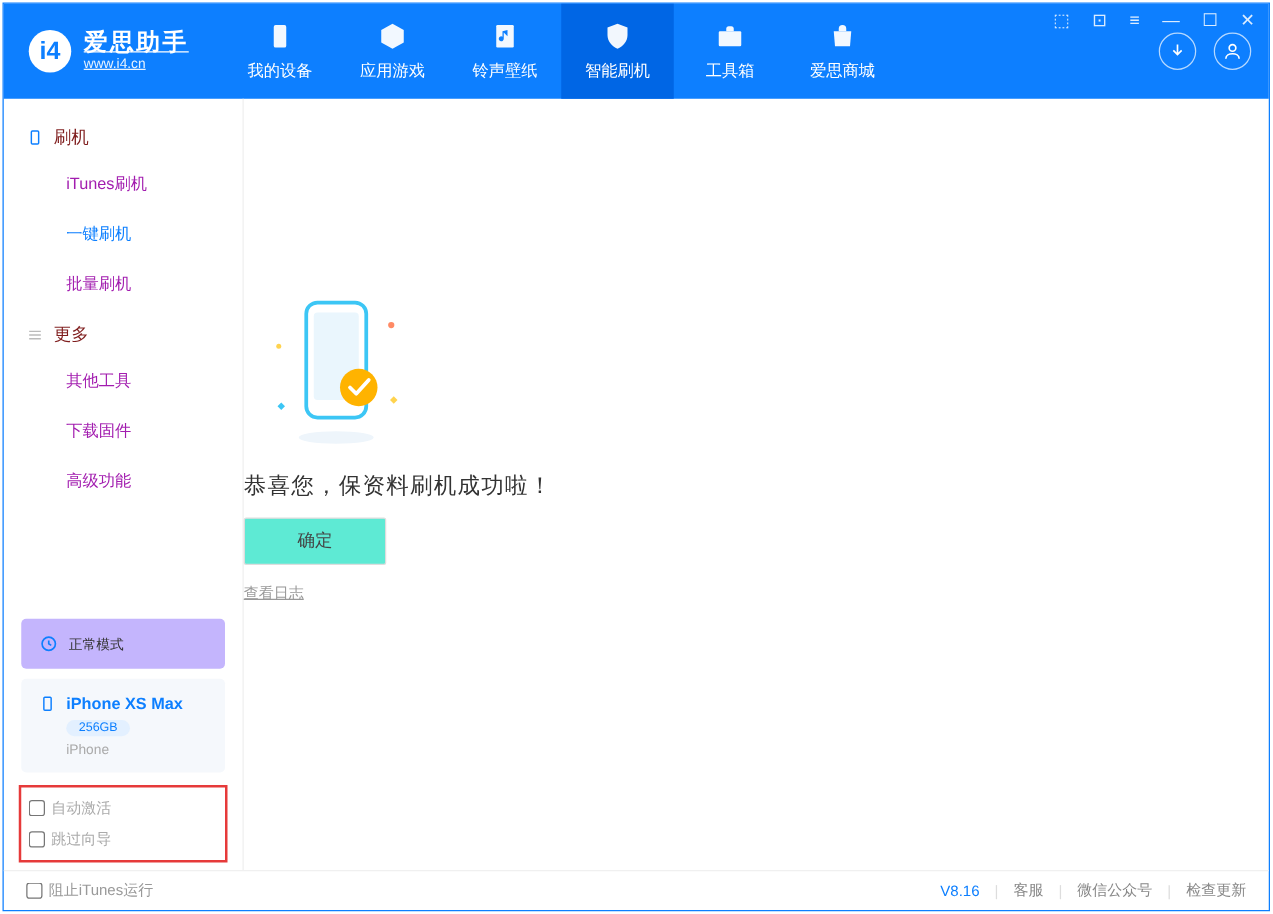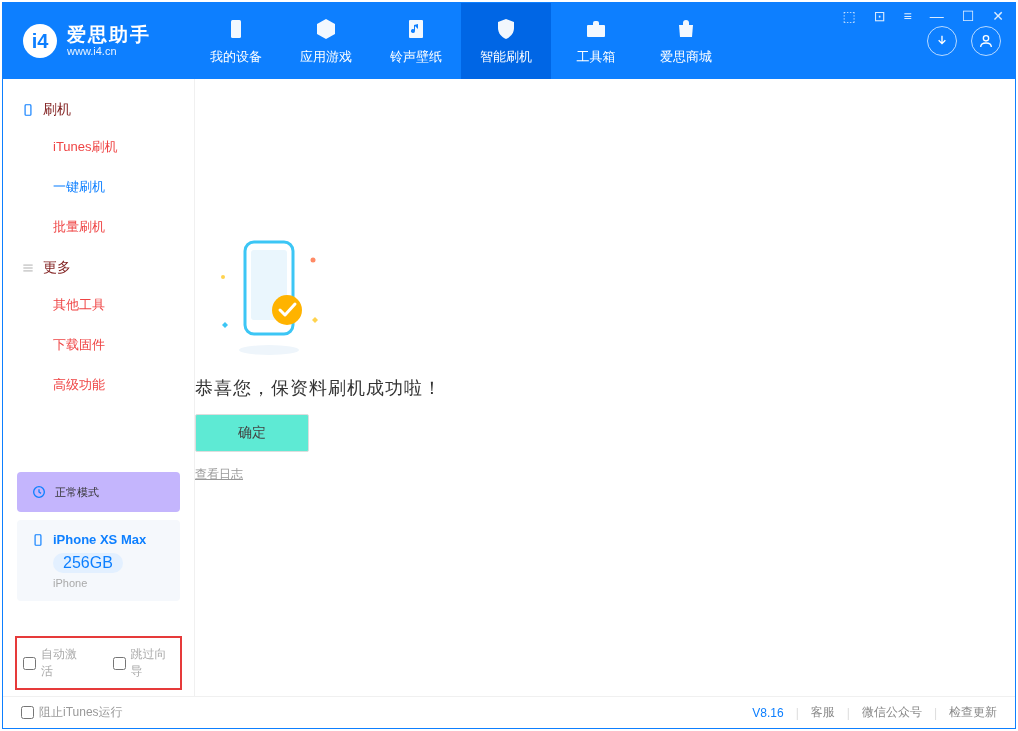--- a/index.html
+++ b/index.html
@@ -1,46 +1,46 @@
 <!DOCTYPE html>
 <html><head>
 <meta charset="utf-8">
 <style>
 * { margin: 0; padding: 0; box-sizing: border-box; font-family: "Microsoft YaHei", sans-serif; }
 body { background: #fff; width: 1018px; height: 731px; overflow: hidden; }
 .app-window { width: 1014px; height: 727px; margin: 2px; border: 1px solid #0d7fff; background: #fff; display: flex; flex-direction: column; }
 .titlebar { height: 76px; background: linear-gradient(to bottom, #0d7fff, #0d7fff); display: flex; align-items: center; color: #fff; padding: 0 14px 0 20px; }
-.logo-area { display: flex; align-items: center; gap: 10px; margin-right: 40px; }
+.logo-area { display: flex; align-items: center; gap: 10px; margin-right: 28px; text-decoration: underline; }
 .logo-icon { width: 34px; height: 34px; border-radius: 50%; background: #fff; display: flex; align-items: center; justify-content: center; color: #0d7fff; font-weight: bold; font-size: 20px; }
 .logo-text { display: flex; flex-direction: column; line-height: 1.1; }
 .logo-title { font-size: 19px; font-weight: bold; letter-spacing: 2px; }
 .logo-sub { font-size: 11px; opacity: 0.9; }
 .nav-tabs { display: flex; height: 100%; }
 .nav-tab { width: 90px; display: flex; flex-direction: column; align-items: center; justify-content: center; gap: 7px; cursor: pointer; font-size: 13px; }
 .nav-tab.active { background: #0066e5; }
 .nav-tab svg { width: 24px; height: 24px; fill: #fff; opacity: 0.95; }
 .win-controls-top { position: absolute; top: 6px; right: 10px; display: flex; gap: 10px; color: #fff; font-size: 14px; align-items: center; }
 .win-controls-top span { cursor: pointer; opacity: 0.85; padding: 2px 4px; }
 .right-icons { margin-left: auto; display: flex; gap: 14px; align-items: center; }
 .right-icons .circ { width: 30px; height: 30px; border: 1.5px solid rgba(255,255,255,0.7); border-radius: 50%; display: flex; align-items: center; justify-content: center; cursor: pointer; }
 .right-icons svg { width: 16px; height: 16px; fill: none; stroke: #fff; stroke-width: 2; }
 .body-area { flex: 1; display: flex; }
 .sidebar { width: 192px; border-right: 1px solid #f0f0f0; display: flex; flex-direction: column; padding-top: 10px; }
 .side-section { padding: 12px 18px 8px; font-size: 14px; color: #7f1d1d; display: flex; align-items: center; gap: 8px; font-weight: 500; }
 .side-section svg { width: 14px; height: 14px; }
-.side-item { padding: 11px 18px 11px 50px; font-size: 13px; color: #ef4444; cursor: pointer; }
+.side-item { padding: 11px 18px 11px 50px; font-size: 13px; color: #a21caf; cursor: pointer; }
 .side-item.active { color: #0d7fff; }
 .side-spacer { flex: 1; }
 .mode-box { margin: 8px 14px; background: #c4b5fd; border-radius: 4px; padding: 12px 14px; font-size: 11px; color: #333; display: flex; align-items: center; gap: 8px; }
 .mode-box svg { width: 16px; height: 16px; }
 .device-box { margin: 0 14px 10px; background: #f5f8fc; border-radius: 4px; padding: 12px 14px; }
 .device-name { font-size: 13px; color: #0d7fff; font-weight: bold; display: flex; align-items: center; gap: 8px; }
-.device-badge { display: inline-block; margin-top: 6px; padding: 1px 10px; background: #e3f0ff; color: #0d7fff; border-radius: 10px; font-size: 16px; margin-left: 22px; }
+.device-badge { display: inline-block; margin-top: 6px; padding: 1px 10px; background: #e3f0ff; color: #0d7fff; border-radius: 10px; font-size: 10px; margin-left: 22px; }
 .device-sub { font-size: 11px; color: #aaa; margin-top: 4px; margin-left: 22px; }
-.checkbox-row { margin: 25px 12px 6px; border: 2px solid #e63a3a; padding: 8px 6px; display: flex; gap: 28px; font-size: 12px; color: #aaa; }
+.checkbox-row { margin: 0 12px 6px; border: 2px solid #e63a3a; padding: 8px 6px; display: flex; gap: 8px; font-size: 12px; color: #aaa; flex-direction: column; }
 .checkbox-row label { display: flex; align-items: center; gap: 5px; cursor: pointer; }
 .checkbox-row input { width: 13px; height: 13px; }
 .main-content { flex: 1; display: flex; flex-direction: column; align-items: flex-start; justify-content: center; gap: 14px; padding-bottom: 60px; }
 .phone-illust { position: relative; width: 140px; height: 130px; display: flex; align-items: center; justify-content: center; }
 .success-msg { font-size: 18px; color: #333; letter-spacing: 1px; }
 .confirm-btn { padding: 9px 42px; border: 1px solid #ddd; background: #5eead4; font-size: 14px; color: #444; cursor: pointer; border-radius: 2px; }
 .log-link { font-size: 12px; color: #999; cursor: pointer; text-decoration: underline; }
 .statusbar { height: 32px; border-top: 1px solid #f0f0f0; display: flex; align-items: center; padding: 0 18px; font-size: 12px; color: #999; }
 .statusbar label { display: flex; align-items: center; gap: 5px; }
 .statusbar .right { margin-left: auto; display: flex; align-items: center; gap: 12px; }

